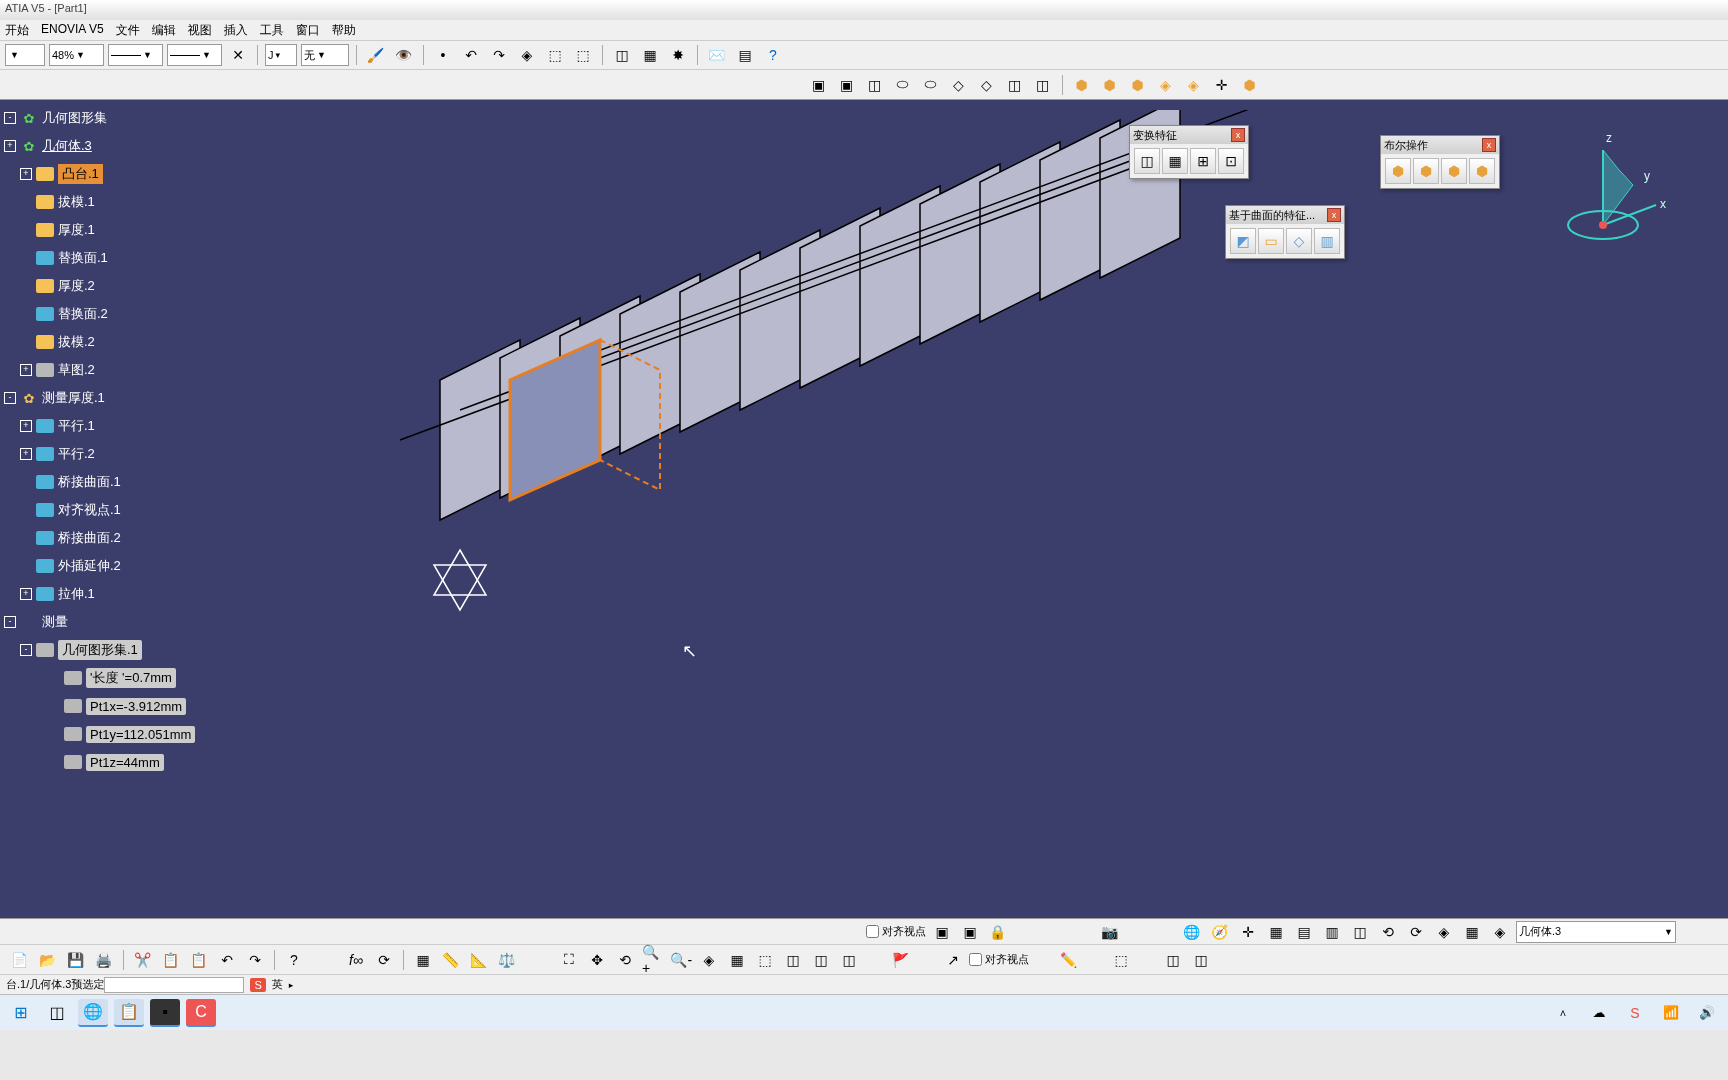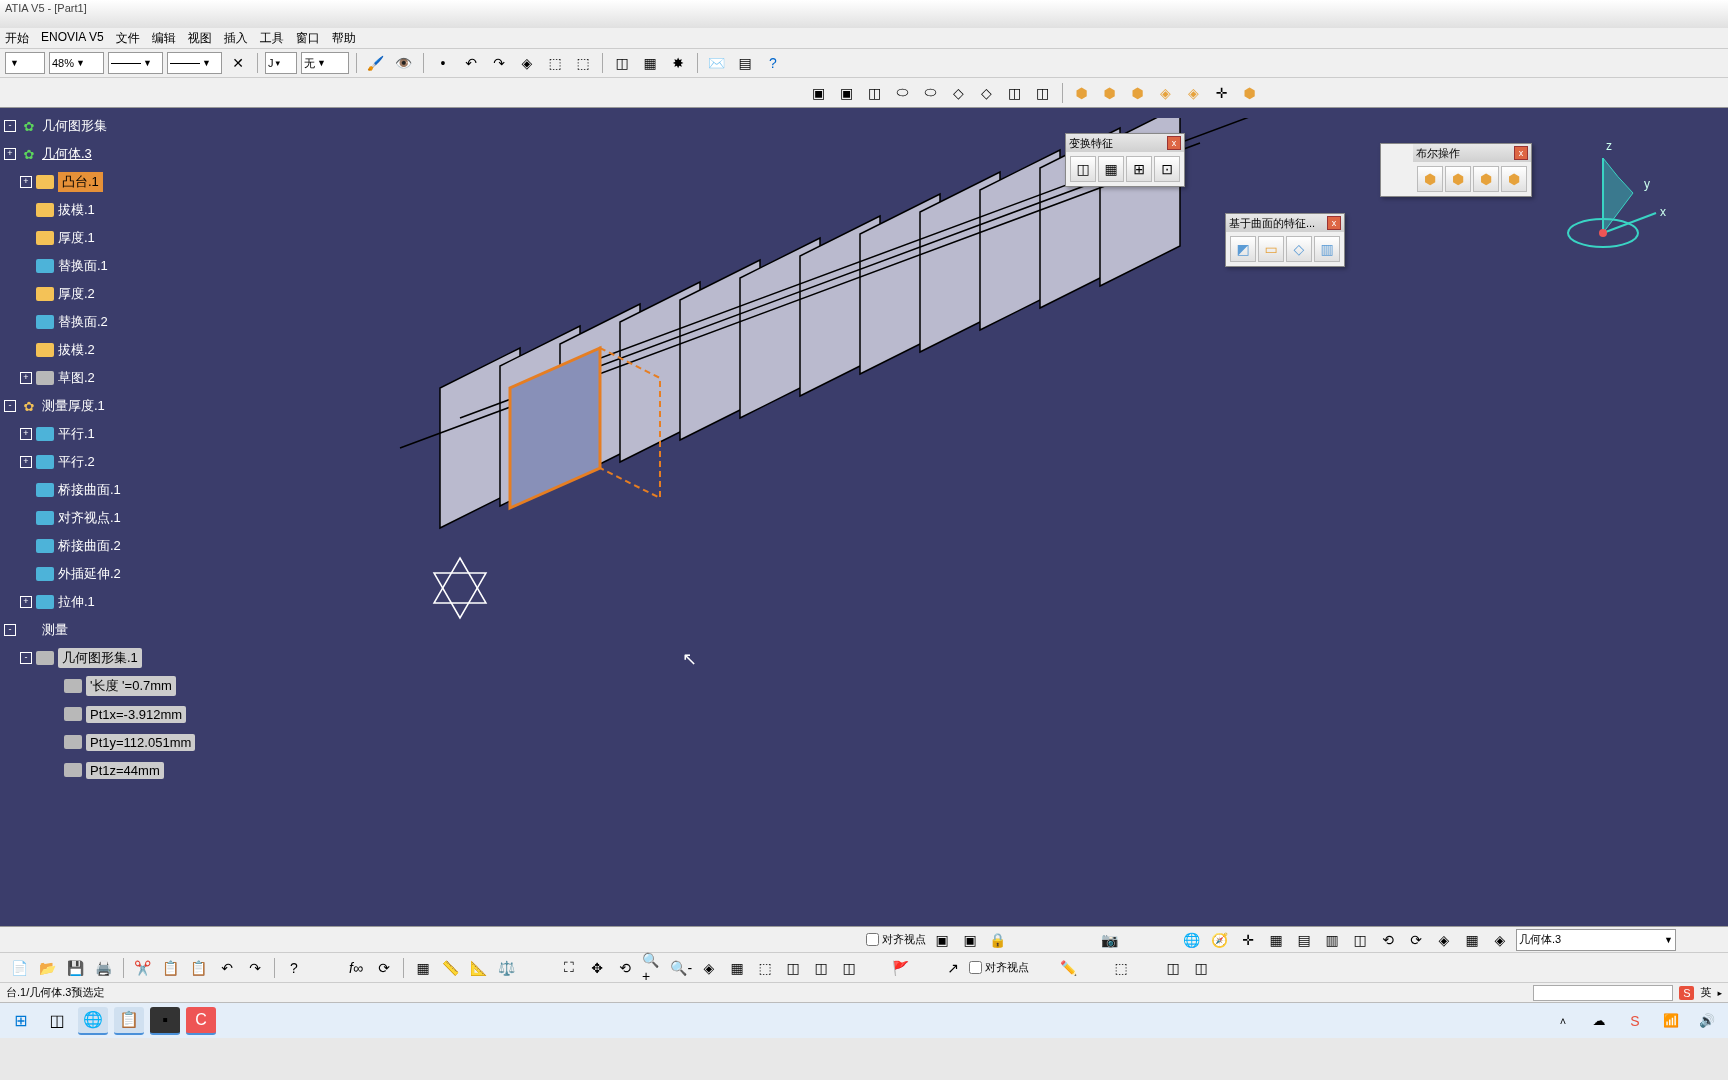--- a/index.html
+++ b/index.html
@@ -1,17 +1,17 @@
 <!DOCTYPE html>
 <html><head>
 <meta charset="utf-8">
 <style>
 * { margin: 0; padding: 0; box-sizing: border-box; font-family: "Microsoft YaHei", Arial, sans-serif; }
 body { width: 1728px; height: 1080px; background: #e8e8e8; overflow: hidden; position: relative; transform-origin: top left; }
-.titlebar { height: 28px; background: linear-gradient(#fff, #e0e0e0); font-size: 11px; padding: 2px 5px; color: #444; }
+.titlebar { height: 20px; background: linear-gradient(#fff, #e0e0e0); font-size: 11px; padding: 2px 5px; color: #444; }
 .menubar { height: 20px; background: #f0f0f0; display: flex; gap: 12px; padding: 2px 5px; font-size: 12px; }
 .menubar span { cursor: pointer; }
 .toolbar1 { height: 30px; background: #f0f0f0; border-top: 1px solid #ccc; border-bottom: 1px solid #ccc; display: flex; align-items: center; gap: 4px; padding: 0 5px; }
 .toolbar2 { height: 30px; background: #f0f0f0; border-bottom: 1px solid #999; display: flex; align-items: center; justify-content: center; gap: 4px; padding-left: 340px; }
 .tb-btn { width: 24px; height: 24px; border: 1px solid transparent; display: inline-flex; align-items: center; justify-content: center; cursor: pointer; font-size: 14px; border-radius: 2px; }
 .tb-sep { width: 1px; height: 20px; background: #aaa; margin: 0 3px; }
 
 .viewport { position: relative; width: 1728px; height: 818px; background: #3b3d6b; }
 .tree { position: absolute; left: 0; top: 0; width: 240px; height: 100%; color: #fff; font-size: 13px; padding: 4px 0; z-index: 5; }
 .tree-item { display: flex; align-items: center; height: 28px; padding-left: 4px; gap: 2px; }
@@ -34,21 +34,21 @@
 .ft-close { width: 14px; height: 14px; background: #d64; color: #fff; border: 1px solid #933; font-size: 9px; line-height: 12px; text-align: center; cursor: pointer; }
 .ft-body { display: flex; gap: 2px; padding: 4px; }
 .ft-btn { width: 26px; height: 26px; border: 1px solid #bbb; background: linear-gradient(#fff,#e0e0e0); display: inline-flex; align-items: center; justify-content: center; font-size: 14px; cursor: pointer; }
 
 .axis-widget { position: absolute; right: 60px; top: 30px; width: 120px; height: 120px; z-index: 6; }
 
 .model-svg { position: absolute; left: 260px; top: 10px; width: 1050px; height: 650px; }
 
 .bottombar1 { height: 26px; background: #f0f0f0; border-top: 1px solid #999; display: flex; align-items: center; gap: 4px; padding: 0 8px; justify-content: flex-end; }
 .bottombar2 { height: 30px; background: #f0f0f0; border-top: 1px solid #ccc; display: flex; align-items: center; gap: 4px; padding: 0 8px; }
-.statusbar { height: 20px; background: #f0f0f0; border-top: 1px solid #ccc; font-size: 11px; padding: 2px 6px; display: flex; justify-content: space-between; align-items: center; }
+.statusbar { height: 20px; background: #f0f0f0; border-top: 1px solid #ccc; font-size: 11px; padding: 2px 6px; display: flex; align-items: center; }
 .status-input { width: 140px; height: 16px; border: 1px solid #aaa; background: #fff; }
 .status-lang { background: #e8503c; color: #fff; padding: 1px 4px; font-size: 11px; border-radius: 2px; margin-left: 4px; }
 
 .taskbar { height: 36px; background: #e4eef9; border-top: 1px solid #bbb; display: flex; align-items: center; gap: 6px; padding: 0 6px; }
 .task-icon { width: 30px; height: 28px; display: inline-flex; align-items: center; justify-content: center; font-size: 16px; border-radius: 3px; cursor: pointer; }
 .task-icon.active { background: #d0e0f0; border-bottom: 2px solid #4a90d9; }
 
 .combo { display: inline-flex; align-items: center; border: 1px solid #999; background: #fff; height: 22px; font-size: 11px; padding: 0 2px; }
 .combo .arrow { font-size: 9px; margin-left: 2px; }
 
@@ -332,34 +332,34 @@
     </g>
 
     <g transform="translate(200,470)" stroke="#fff" fill="none" stroke-width="1.5">
       <polygon points="0,-30 26,15 -26,15"></polygon>
       <polygon points="0,30 -26,-15 26,-15"></polygon>
     </g>
   </svg>
 
   <span class="cursor-model">↖</span>
 
-  <div class="float-toolbar" style="left:1065px; top:25px;">
+  <div class="float-toolbar" style="left:1129px; top:25px;">
     <div class="ft-header">
         <span>变换特征</span>
         <span class="ft-close">x</span>
       </div>
     <div class="ft-body">
       <span class="ft-btn">◫</span>
       <span class="ft-btn">▦</span>
       <span class="ft-btn">⊞</span>
       <span class="ft-btn">⊡</span>
     </div>
   </div>
 
-  <div class="float-toolbar" style="left:1380px; top:35px;padding-left:32px;">
+  <div class="float-toolbar" style="left:1380px; top:35px;">
     <div class="ft-header">
         <span>布尔操作</span>
         <span class="ft-close">x</span>
       </div>
     <div class="ft-body">
       <span class="ft-btn" style="color:#e6a23c;">⬢</span>
       <span class="ft-btn" style="color:#e6a23c;">⬢</span>
       <span class="ft-btn" style="color:#e6a23c;">⬢</span>
       <span class="ft-btn" style="color:#e6a23c;">⬢</span>
     </div>

